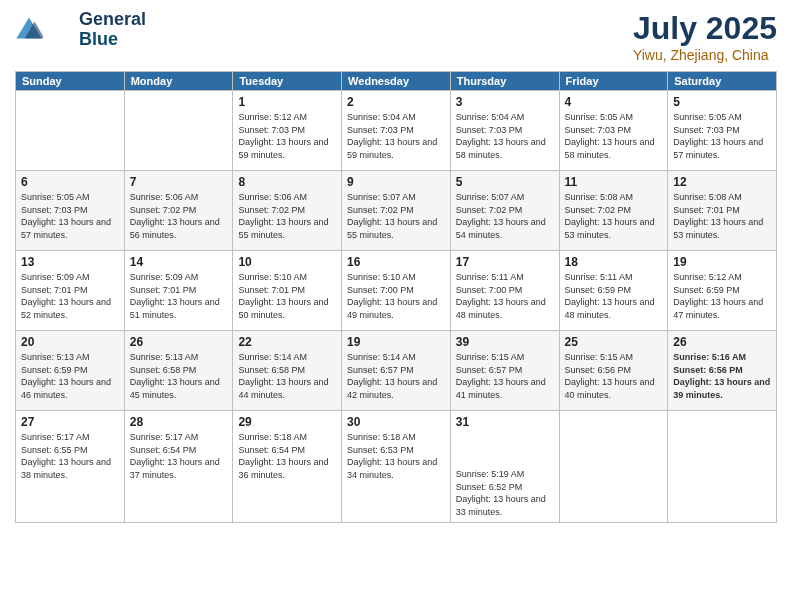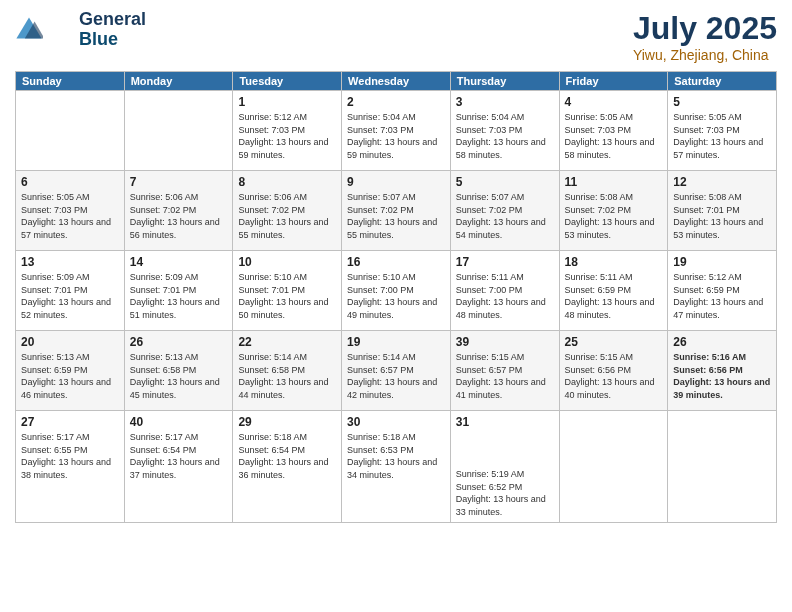--- a/index.html
+++ b/index.html
@@ -292,21 +292,21 @@
           </td>
         </tr>
         <tr>
           <td>
             <div class="day-num">27</div>
             <div class="day-info" style="white-space: pre-line;">Sunrise: 5:17 AM
 Sunset: 6:55 PM
 Daylight: 13 hours and 38 minutes.</div>
           </td>
           <td>
-            <div class="day-num">40</div>
+            <div class="day-num">28</div>
             <div class="day-info" style="white-space: pre-line;">Sunrise: 5:17 AM
 Sunset: 6:54 PM
 Daylight: 13 hours and 37 minutes.</div>
           </td>
           <td>
             <div class="day-num">29</div>
             <div class="day-info" style="white-space: pre-line;">Sunrise: 5:18 AM
 Sunset: 6:54 PM
 Daylight: 13 hours and 36 minutes.</div>
           </td>

